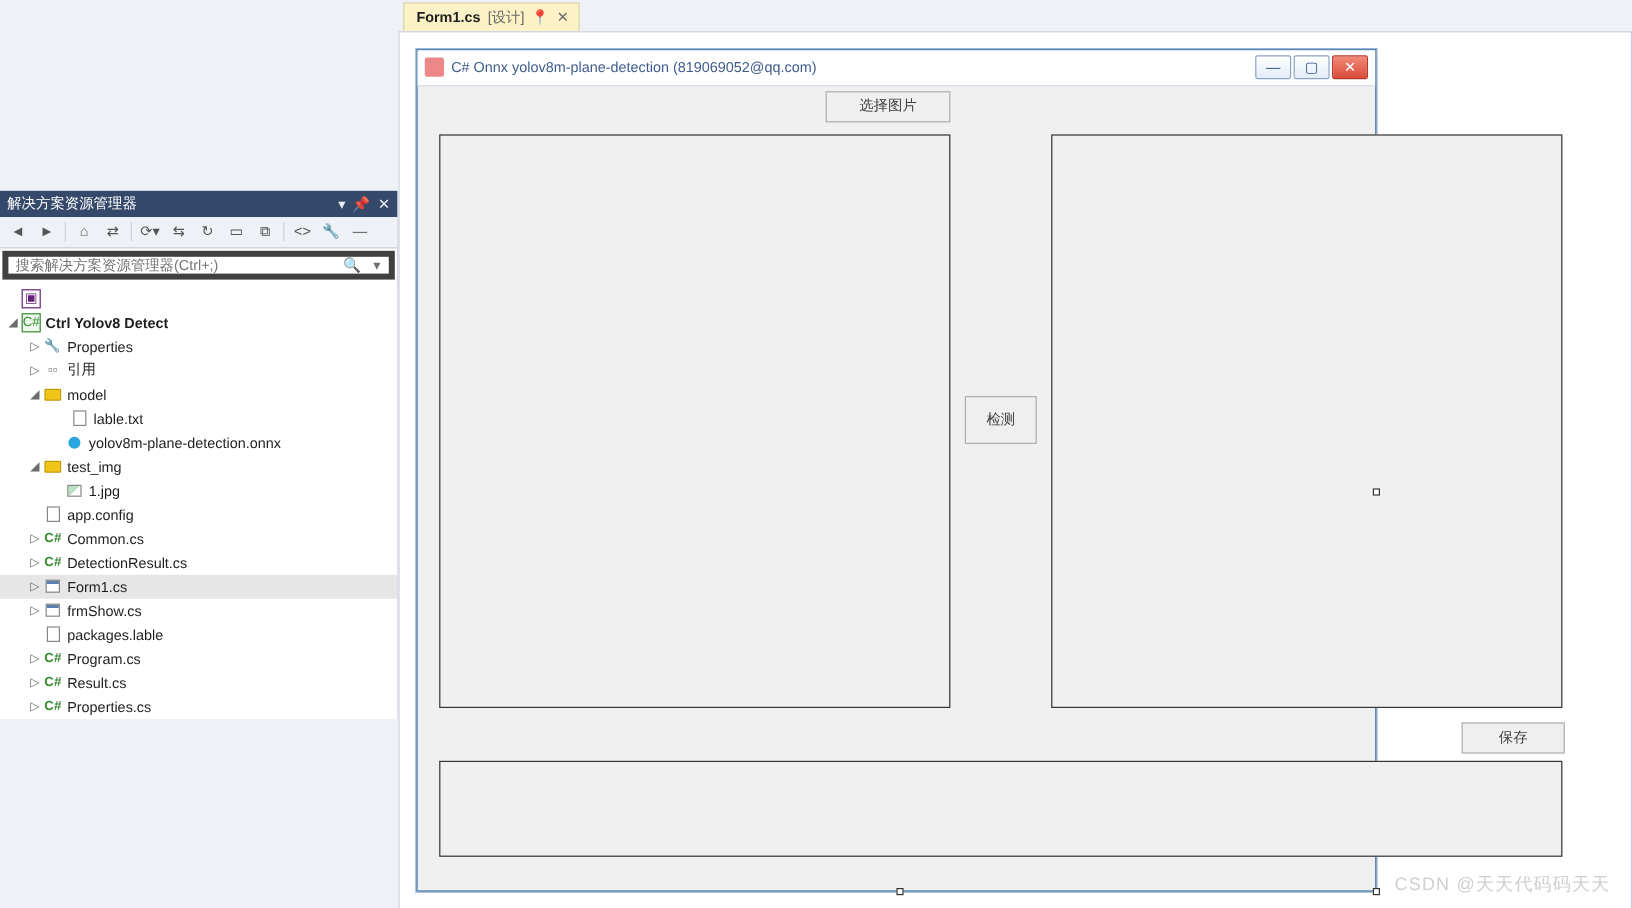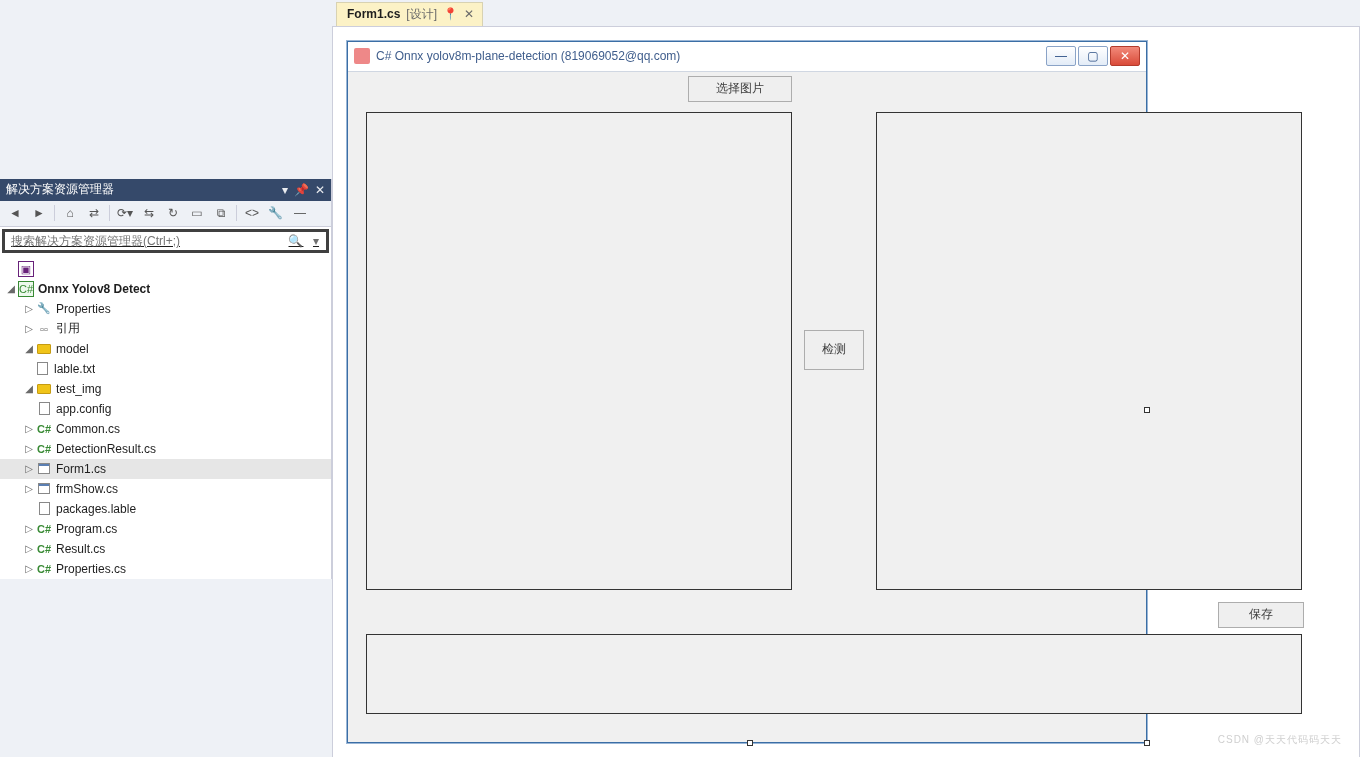--- a/index.html
+++ b/index.html
@@ -7,21 +7,21 @@
   .app { display:flex; width:1360px; height:757px;align-items:center; }
 
   
   .solution-panel { width:332px; display:flex; flex-direction:column; background:#fff; border-right:1px solid #cccedb; }
   .sp-title { height:22px; background:#35496a; color:#fff; display:flex; align-items:center; padding:0 6px; font-size:12px; }
   .sp-title .spacer { flex:1; }
   .sp-title .glyph { margin-left:6px; cursor:default; opacity:.9; }
   .sp-toolbar { height:26px; background:#eef1f6; border-bottom:1px solid #cccedb; display:flex; align-items:center; padding:2px 4px; gap:2px; }
   .sp-toolbar .tb-btn { width:22px; height:22px; display:flex; align-items:center; justify-content:center; border-radius:2px; color:#555; }
   .sp-toolbar .sep { width:1px; height:16px; background:#cccedb; margin:0 2px; }
-  .sp-search { display:flex; align-items:center; border:3px solid #404040; background:#fff; height:24px; margin:2px 2px 4px 2px;text-decoration:underline; }
+  .sp-search { display:flex; align-items:center; border:5px solid #404040; background:#fff; height:24px; margin:2px 2px 4px 2px; }
   .sp-search input { flex:1; border:none; outline:none; padding:2px 6px; font-size:12px; color:#717171; background:transparent; }
   .sp-search .search-icon,.sp-search .dd { width:20px; text-align:center; color:#717171; }
   .tree { flex:1; overflow:auto; padding-top:2px; background:#fff; }
   .tree-row { display:flex; align-items:center; height:20px; padding-right:4px; white-space:nowrap; }
   .tree-row.selected { background:#e6e6e6; }
   .tree-row .exp { width:14px; text-align:center; color:#6a6a6a; font-size:10px; }
   .tree-row .exp.blank { visibility:hidden; }
   .tree-row .ico { width:16px; height:16px; margin-right:4px; display:inline-flex; align-items:center; justify-content:center; font-size:11px; }
   .ico-sol { border:1px solid #68217a; color:#68217a; width:14px; height:12px; font-size:8px; line-height:10px; }
   .ico-proj { border:1px solid #388a34; background:#edf9ed; color:#388a34; width:14px; height:12px; font-size:8px; line-height:10px; }
@@ -52,21 +52,21 @@
   .wf-title .wf-text { flex:1; color:#3f5d8c; font-size:12px; }
   .wf-ctrls { display:flex; gap:2px; }
   .wf-btn { width:30px; height:20px; border:1px solid #8aa3c7; background:linear-gradient(#fff,#e3ecf7); display:flex; align-items:center; justify-content:center; font-size:12px; color:#2b4f84; border-radius:2px; }
   .wf-btn.close { background:linear-gradient(#f28a7a,#d94b39); border-color:#b43b2c; color:#fff; }
   .wf-body { position:relative; width:100%; height:calc(100% - 30px); }
   .form-btn { position:absolute; height:26px; border:1px solid #adadad; background:#efefef; display:flex; align-items:center; justify-content:center; font-size:12px; color:#404040; }
   .panel-box { position:absolute; border:1px solid #333; background:#f0f0f0; }
 
   .grip { position:absolute; width:6px; height:6px; background:#fff; border:1px solid #333; }
 
-  .watermark { position:absolute; right:18px; bottom:10px; color:#cfcfcf; font-size:10px; letter-spacing:1px; pointer-events:none; }
+  .watermark { position:absolute; right:18px; bottom:10px; color:#cfcfcf; font-size:15px; letter-spacing:1px; pointer-events:none; }
 </style>
 </head>
 <body>
 
 <div class="app">
 
   <div class="solution-panel">
     <div class="sp-title">
       <span>解决方案资源管理器</span>
       <span class="spacer"></span>
@@ -97,52 +97,66 @@
       <span class="dd">▾</span>
     </div>
     <div class="tree" id="tree">
         <div class="tree-row" style="padding-left: 4px;">
           <span class="exp blank">▷</span>
           <span class="ico ico-sol">▣</span>
         </div>
         <div class="tree-row bold" style="padding-left: 4px;">
           <span class="exp ">◢</span>
           <span class="ico ico-proj">C#</span>
-          <span class="label">Onnx Yolov8 Detect</span>
+          <span class="label">Ctrl Yolov8 Detect</span>
         </div>
         <div class="tree-row" style="padding-left: 22px;">
           <span class="exp ">▷</span>
           <span class="ico ico-wrench">🔧</span>
           <span class="label">Properties</span>
         </div>
         <div class="tree-row" style="padding-left: 22px;">
           <span class="exp ">▷</span>
           <span class="ico ico-ref">▫▫</span>
           <span class="label">引用</span>
         </div>
         <div class="tree-row" style="padding-left: 22px;">
           <span class="exp ">◢</span>
           <span class="ico">
             <span class="ico-folder"></span>
           </span>
           <span class="label">model</span>
         </div>
-        <div class="tree-row" style="padding-left: 20px;">
+        <div class="tree-row" style="padding-left: 44px;">
           <span class="exp blank">▷</span>
           <span class="ico">
             <span class="ico-file"></span>
           </span>
           <span class="label">lable.txt</span>
         </div>
+        <div class="tree-row" style="padding-left: 40px;">
+          <span class="exp blank">▷</span>
+          <span class="ico">
+            <span class="ico-onnx"></span>
+          </span>
+          <span class="label">yolov8m-plane-detection.onnx</span>
+        </div>
         <div class="tree-row" style="padding-left: 22px;">
           <span class="exp ">◢</span>
           <span class="ico">
             <span class="ico-folder"></span>
           </span>
           <span class="label">test_img</span>
+        </div>
+        <div class="tree-row" style="padding-left: 40px;">
+          <span class="exp blank">▷</span>
+          <span class="ico">
+            <span class="ico-img"></span>
+          </span>
+          <span class="label">1.jpg</span>
         </div>
         <div class="tree-row" style="padding-left: 22px;">
           <span class="exp blank">▷</span>
           <span class="ico">
             <span class="ico-file"></span>
           </span>
           <span class="label">app.config</span>
         </div>
         <div class="tree-row" style="padding-left: 22px;">
           <span class="exp ">▷</span>

